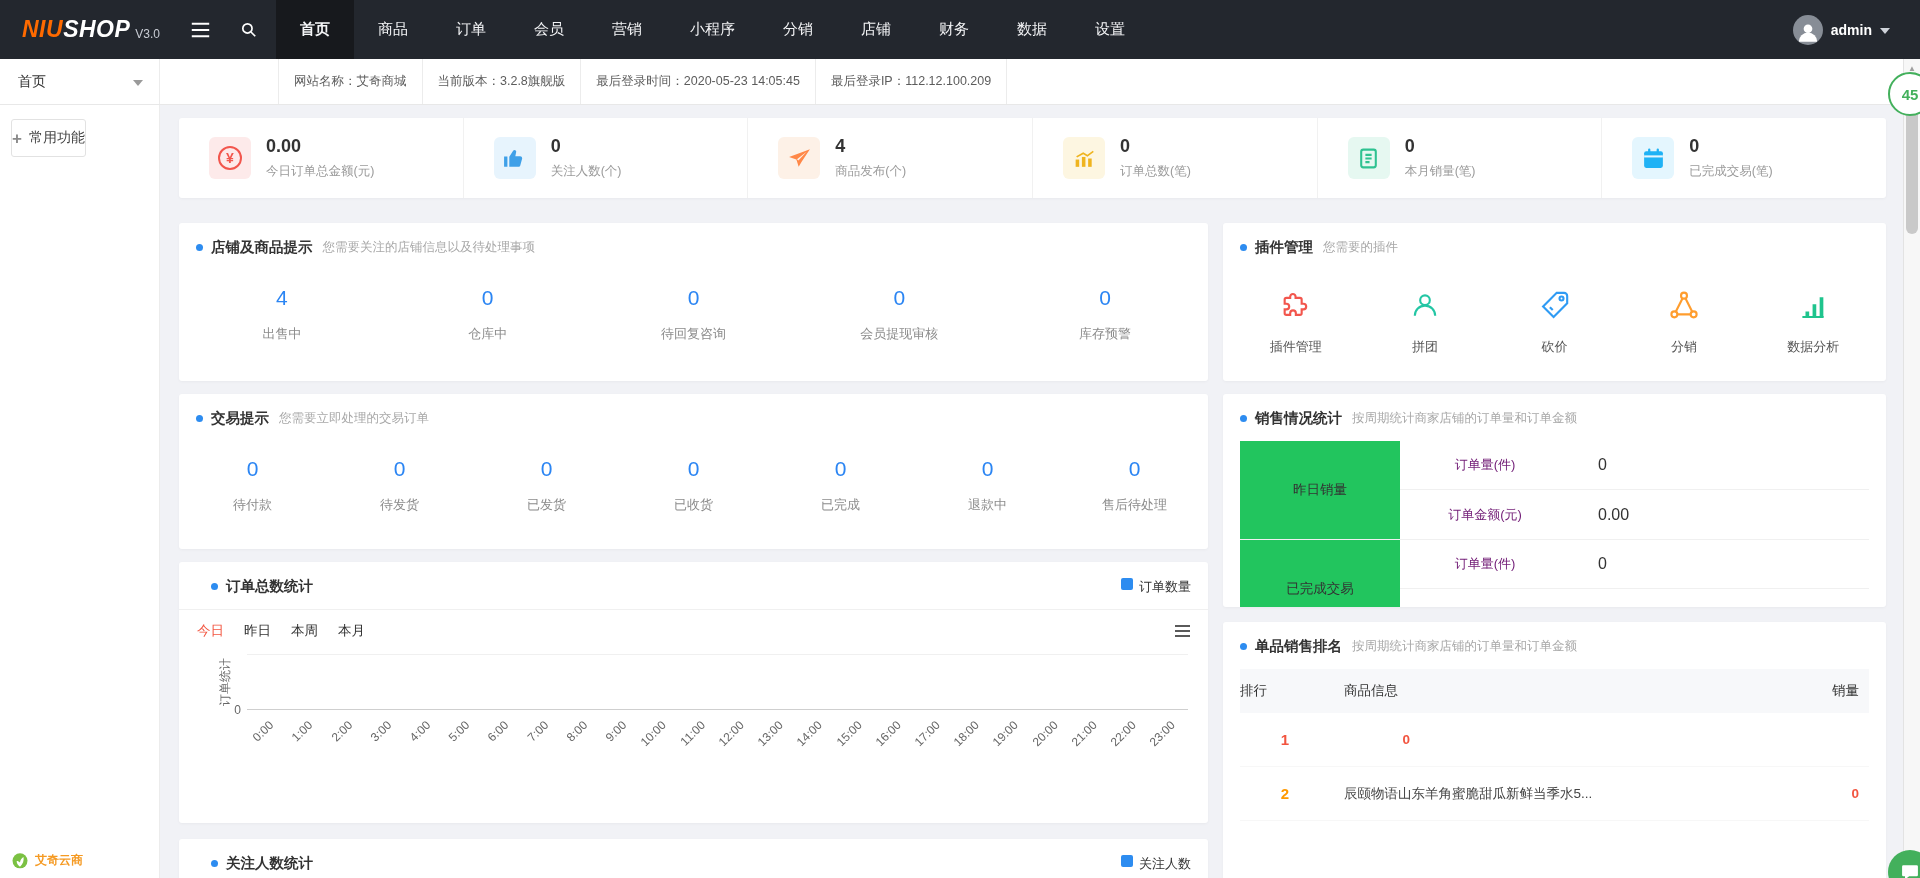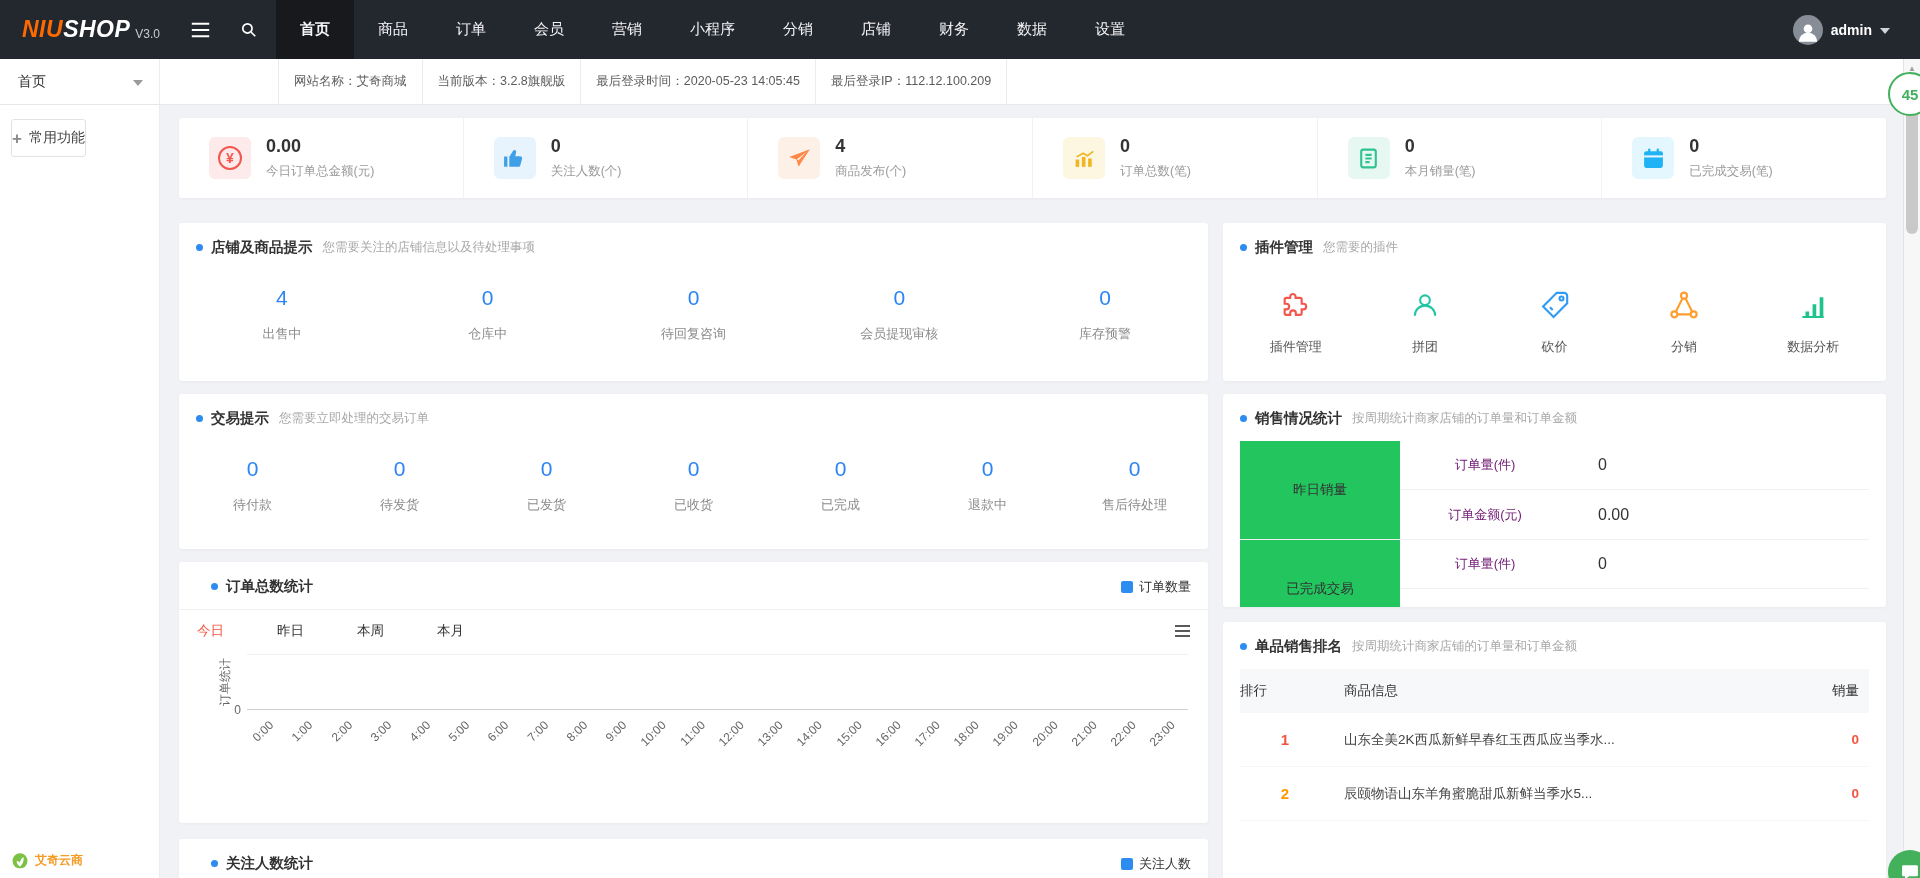--- a/index.html
+++ b/index.html
@@ -48,21 +48,21 @@
   
   .main { position:absolute; left:160px; top:105px; width:1743px; bottom:0;
           padding:13px 17px 0 19px; overflow:hidden; }
   .card { background:#fff; border-radius:3px; box-shadow:0 1px 3px rgba(0,0,0,.04); overflow:hidden; }
   .mb13 { margin-bottom:13px; }
   .card-head { display:flex; align-items:center; padding:15px 17px 13px; }
   .card-head.bordered { border-bottom:1px solid #f0f0f0;padding-left:32px; }
   .dot { width:7px; height:7px; border-radius:50%; background:#2d8cf0; margin-right:8px; flex:none; }
   .card-title { font-size:14.5px; font-weight:bold; color:#333; white-space:nowrap; }
   .card-sub { font-size:12.5px; color:#a8a8a8; margin-left:10px; white-space:nowrap; }
-  .legend { margin-left:auto; display:flex; align-items:center; gap:6px; font-size:13px; color:#333; cursor:pointer; }
+  .legend { margin-left:auto; display:flex; align-items:flex-start; gap:6px; font-size:13px; color:#333; cursor:pointer; }
   .legend .sq { width:12px; height:12px; border-radius:2px; background:#2d8cf0; }
 
   
   .stats-card { display:flex; height:80px; margin-bottom:25px; }
   .stat-cell { flex:1; display:flex; align-items:center; padding-left:30px; gap:15px; border-right:1px solid #f1f1f1; }
   .stat-cell:last-child { border-right:none; }
   .stat-icon { width:42px; height:42px; border-radius:6px; display:flex; align-items:center; justify-content:center; flex:none; }
   .coin { width:24px; height:24px; border:2px solid currentColor; border-radius:50%;
           display:flex; align-items:center; justify-content:center; font-size:14px; font-weight:bold; }
   .stat-num { font-size:18px; font-weight:bold; color:#333; }
@@ -76,21 +76,21 @@
   
   .card-shop { height:158px; }
   .card-trade { height:155px; }
   .tips-body { display:flex; padding:16px 0 0; }
   .tip-item { flex:1; text-align:center; }
   .tip-value { font-size:21px; color:#2b85f3; }
   .tip-label { font-size:13px; color:#8b8b8b; margin-top:15px; white-space:nowrap; }
 
   
   .card-order { height:261px; }
-  .tabs-row { display:flex; align-items:center; padding:12px 18px 4px;gap:33px; }
+  .tabs-row { display:flex; align-items:center; padding:12px 18px 4px; }
   .tab { font-size:13.5px; color:#333; margin-right:20px; cursor:pointer; }
   .tab.active { color:#f2543f; }
   .toolbox { margin-left:auto; cursor:pointer; display:flex; flex-direction:column; gap:3px; }
   .toolbox i { display:block; width:15px; height:2px; background:#5a5a5a; }
   .chart-wrap { padding:10px 20px 0 20px; }
   .plot { margin-left:48px; height:56px; border-top:1px solid #f0f0f0; border-bottom:1px solid #cfcfcf; position:relative; }
   .ytick { position:absolute; left:-24px; bottom:-8px; width:18px; text-align:right; font-size:12px; color:#666; }
   .ylabel { position:absolute; left:-46px; top:50%; transform:translateY(-50%) rotate(-90deg);
             font-size:12px; color:#666; white-space:nowrap; }
   .xaxis { display:flex; margin-left:48px; height:86px; }
@@ -573,21 +573,20 @@
           <span class="card-sub">按周期统计商家店铺的订单量和订单金额</span>
         </div>
         <div class="rank-table">
           <div class="rank-head">
             <span class="c-rank">排行</span>
             <span class="c-name">商品信息</span>
             <span class="c-sales">销量</span>
           </div>
           <div class="rank-row">
             <span class="rank-num rk-1">1</span>
-            <span class="rank-name">山东全美2K西瓜新鲜早春红玉西瓜应当季水...</span>
             <span class="rank-sales">0</span>
           </div>
           <div class="rank-row">
             <span class="rank-num rk-2">2</span>
             <span class="rank-name">辰颐物语山东羊角蜜脆甜瓜新鲜当季水5...</span>
             <span class="rank-sales">0</span>
           </div>
         </div>
       </section>
     </div>

